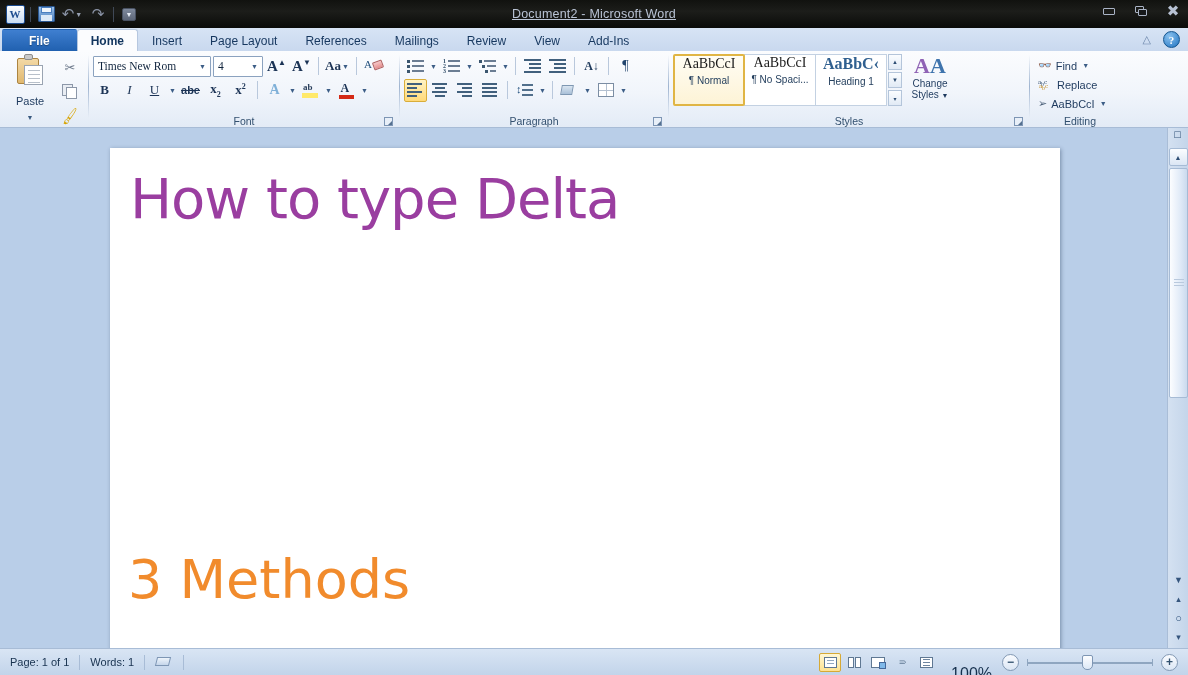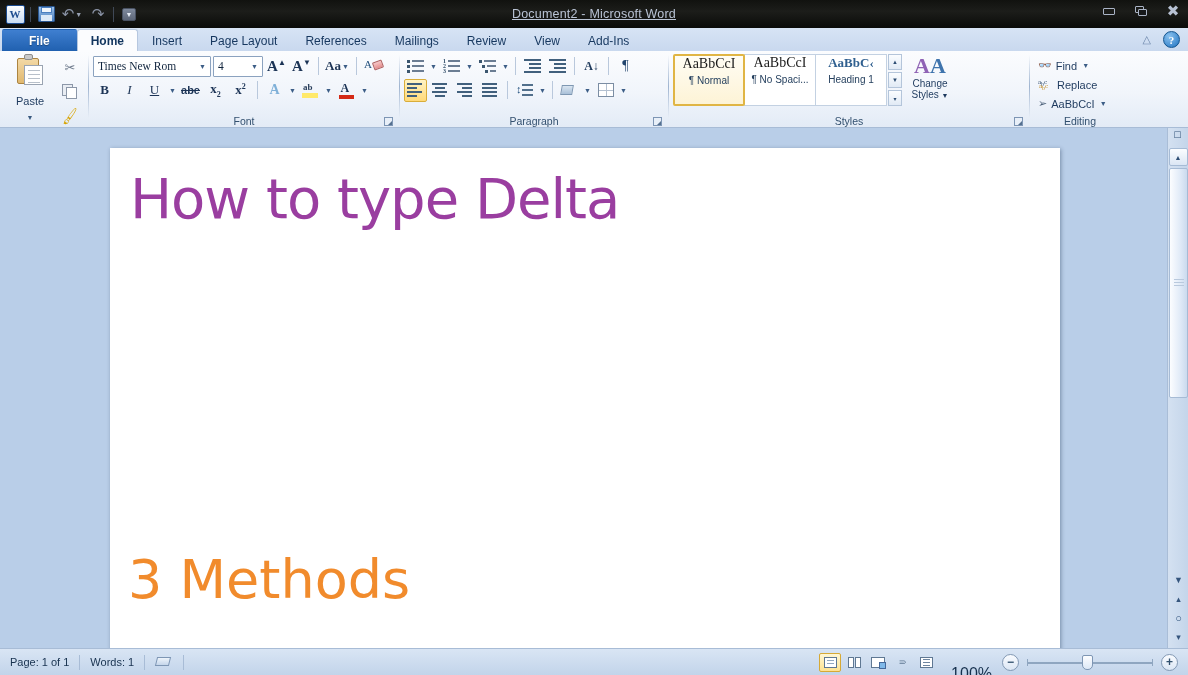--- a/index.html
+++ b/index.html
@@ -231,21 +231,21 @@
   
   .stylesg { width: 360px; }
   .style-gallery { display: flex; align-items: stretch; }
   .style-box {
     width: 72px; height: 52px; background: #fff; border: 1px solid #c3d1e2;
     display: flex; flex-direction: column; align-items: center; 
     margin-right: -1px;
   }
   .style-box.sel { border: 2px solid #e0b544; background: linear-gradient(#fffdf4,#fdf3d6); z-index: 2; border-radius:2px;}
   .style-preview { font-family: "Liberation Serif", serif; font-size: 14px; color: #1a1a1a; white-space: nowrap; overflow: hidden; }
-  .style-preview.h1 { color: #2f5f8f; font-weight: bold; font-size: 13px; }
+  .style-preview.h1 { color: #2f5f8f; font-weight: bold; font-size: 16px; }
   .style-preview.title { font-size: 22px; letter-spacing: -.5px; }
   .style-name { font-size: 10px; color: #26415f; margin-top: 3px; white-space: nowrap; }
   .gallery-scroll { display: flex; flex-direction: column; justify-content: space-between; width: 14px; height: 52px; margin-left: 2px; }
   .gs-btn {
     width: 14px; height: 16px; background: linear-gradient(#fbfdff,#e1eaf5); border: 1px solid #b4c5da;
     display: flex; align-items: center; justify-content: center; font-size: 6px; color: #2d4d73;
   }
   .change-styles { width: 56px; display: flex; flex-direction: column; align-items: center; }
   .cs-ico { font-family: "Liberation Serif", serif; font-size: 22px; font-weight: bold; line-height: 24px;}
   .cs-ico .p1 { color: #8f63b5; } .cs-ico .p2 { color: #3f74ad; }

